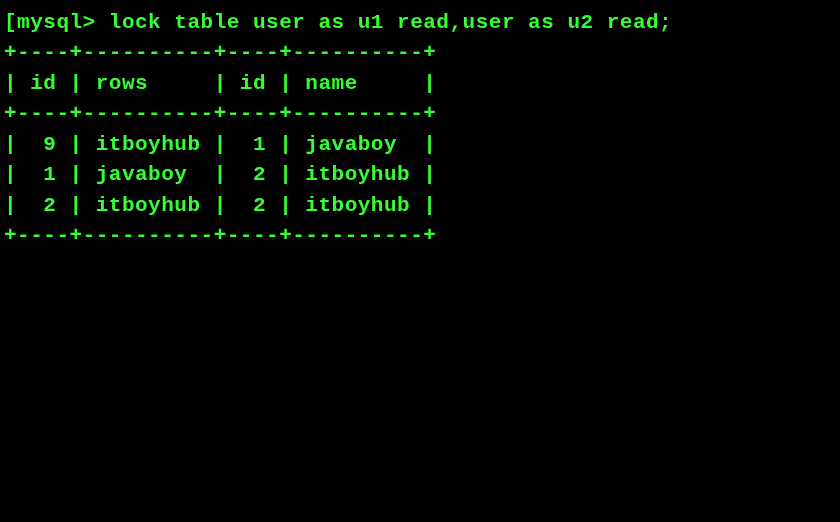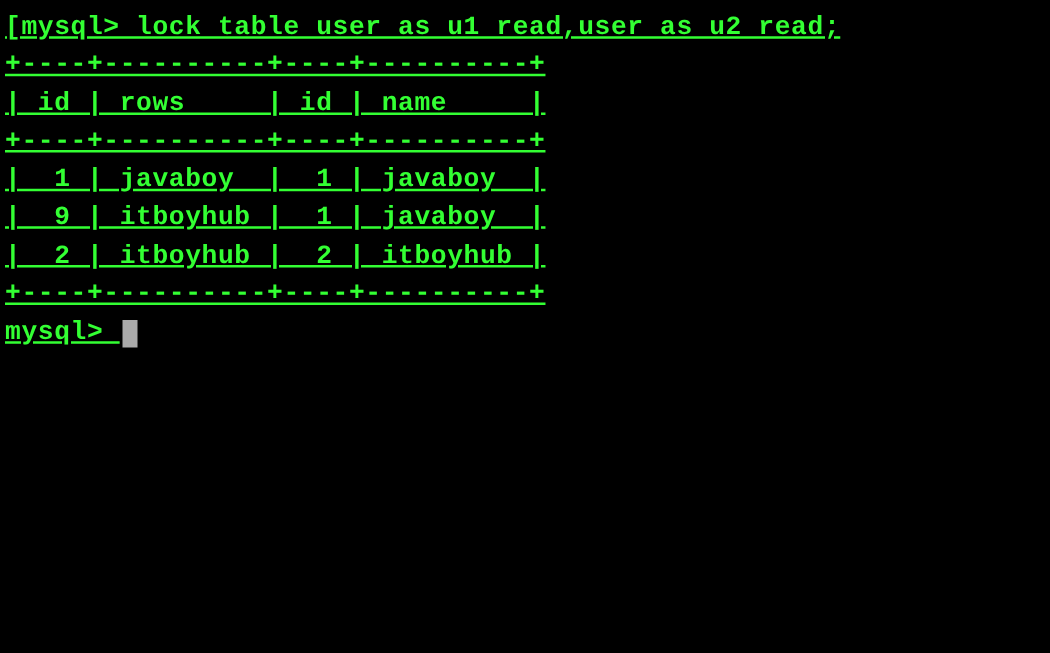--- a/index.html
+++ b/index.html
@@ -15,21 +15,20 @@
       font-size: 21px;
       font-weight: bold;
       color: #00ff00;
       padding: 8px 4px;
       line-height: 1.45;
       letter-spacing: 0.5px;
       overflow: hidden;
     }
     .line {
       white-space: pre;
-      text-decoration: underline;
     }
     .cursor {
       display: inline-block;
       width: 12px;
       height: 22px;
       background: #aaaaaa;
       vertical-align: text-bottom;
       margin-left: 2px;
     }
     .terminal {
@@ -38,19 +37,18 @@
   </style>
 </head>
 <body>
 
 <div class="terminal">
   <div class="line">[mysql&gt; lock table user as u1 read,user as u2 read;</div>
   <div class="line"></div>
   <div class="line">+----+----------+----+----------+</div>
   <div class="line">| id | rows     | id | name     |</div>
   <div class="line">+----+----------+----+----------+</div>
-  <div class="line">|  1 | javaboy  |  1 | javaboy  |</div>
   <div class="line">|  9 | itboyhub |  1 | javaboy  |</div>
+  <div class="line">|  1 | javaboy  |  2 | itboyhub |</div>
   <div class="line">|  2 | itboyhub |  2 | itboyhub |</div>
   <div class="line">+----+----------+----+----------+</div>
   <div class="line"></div>
-  <div class="line"><span>mysql&gt; </span><span class="cursor"></span></div>
 </div>
 
 </body></html>

